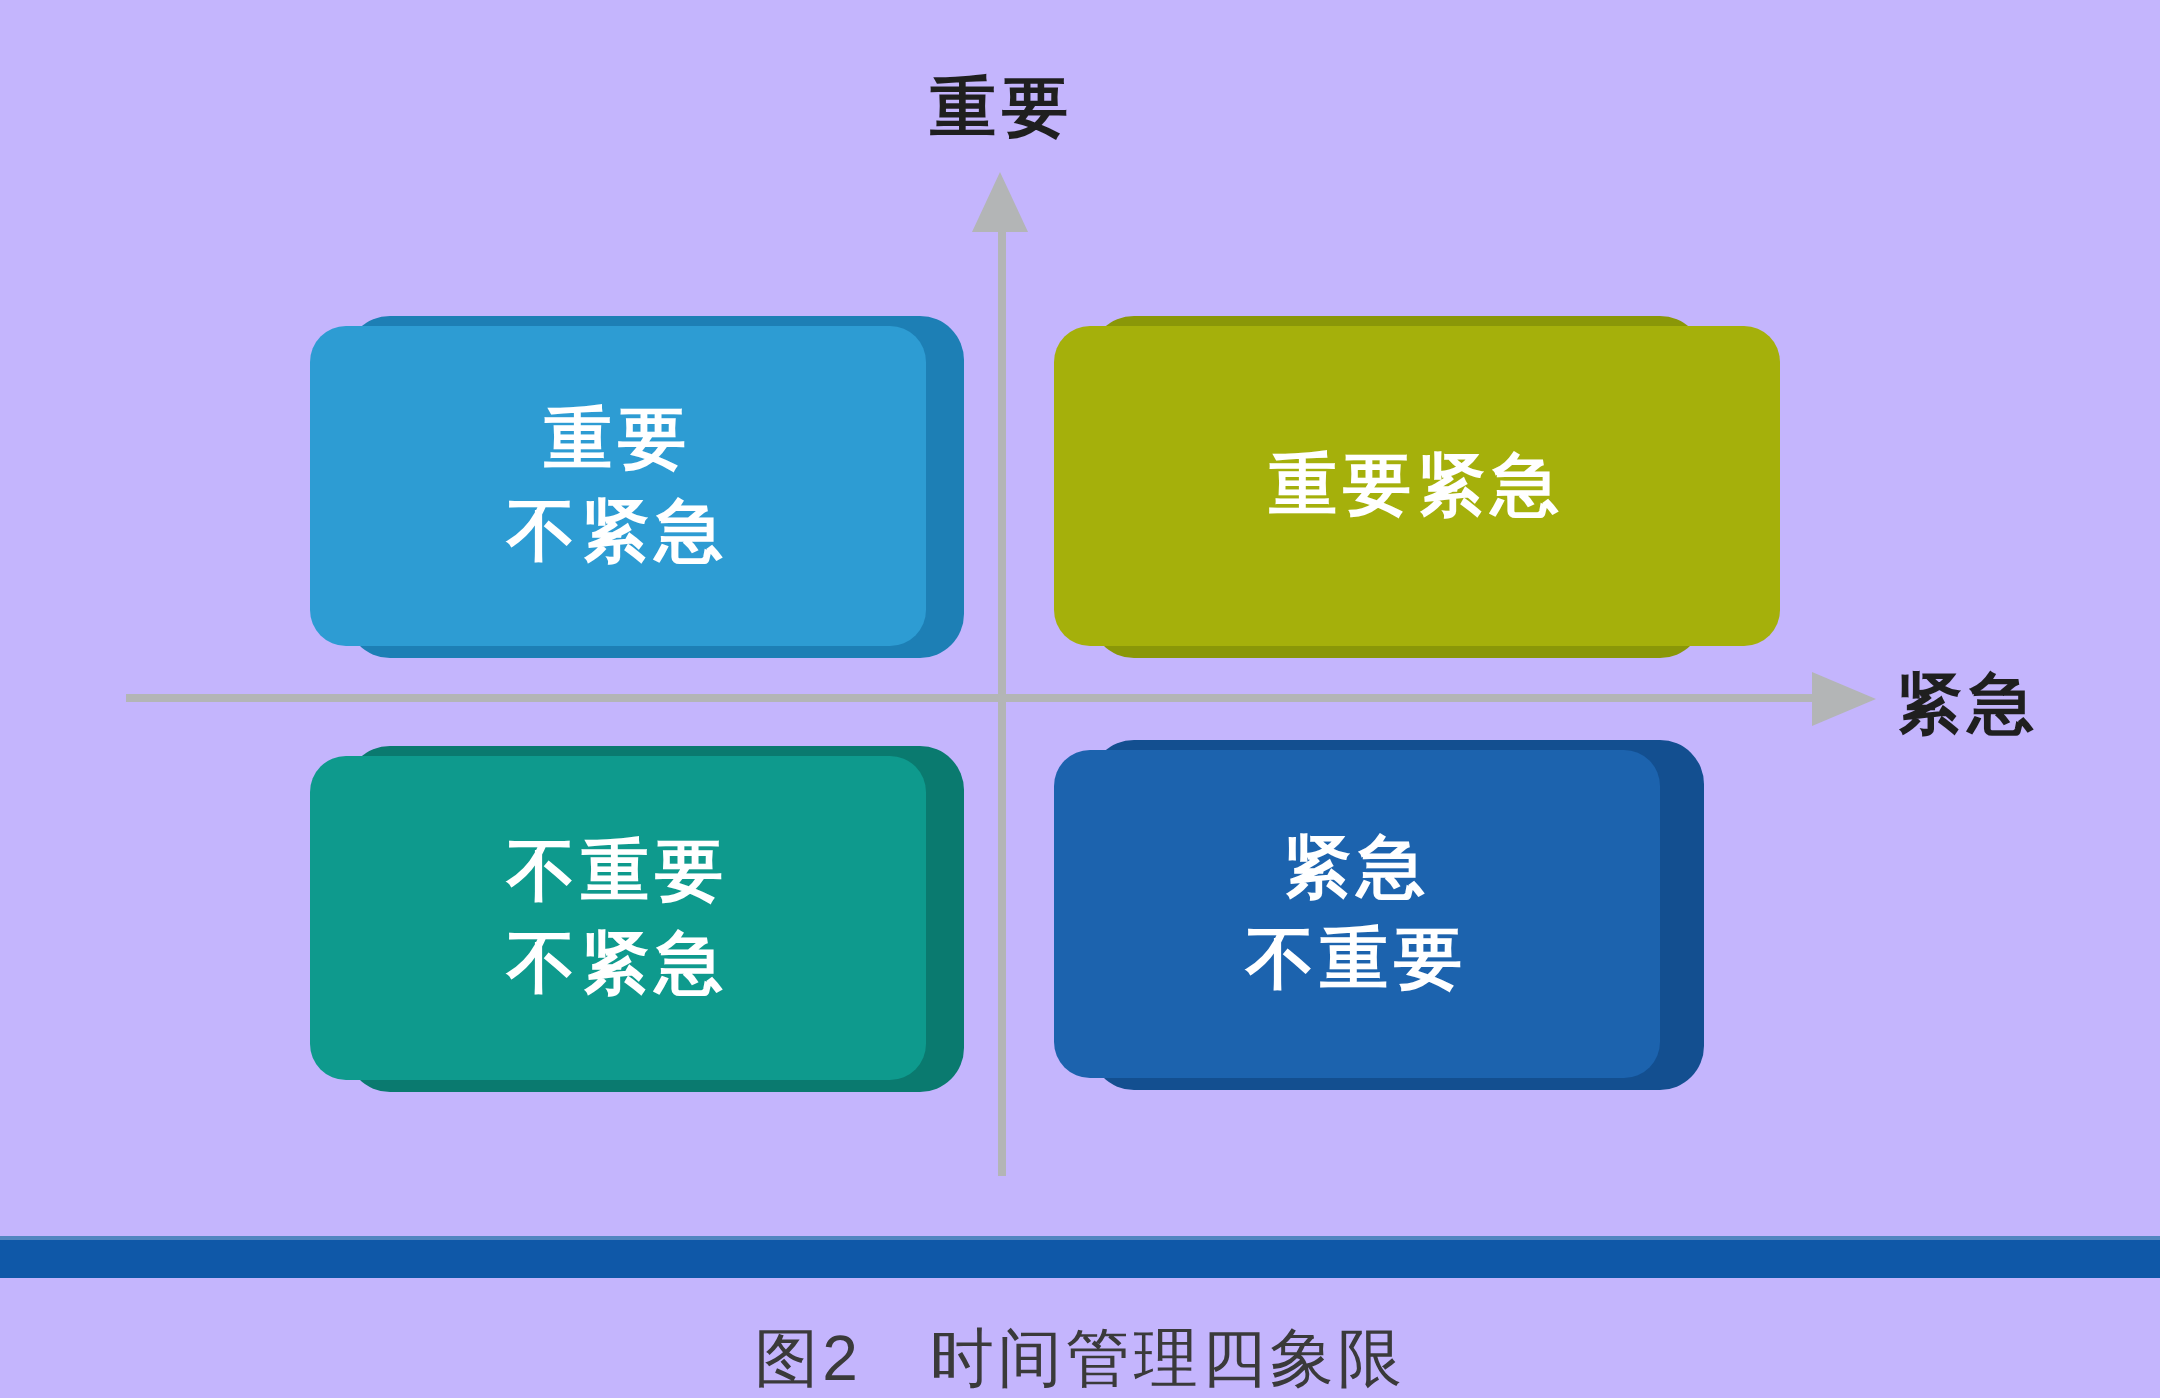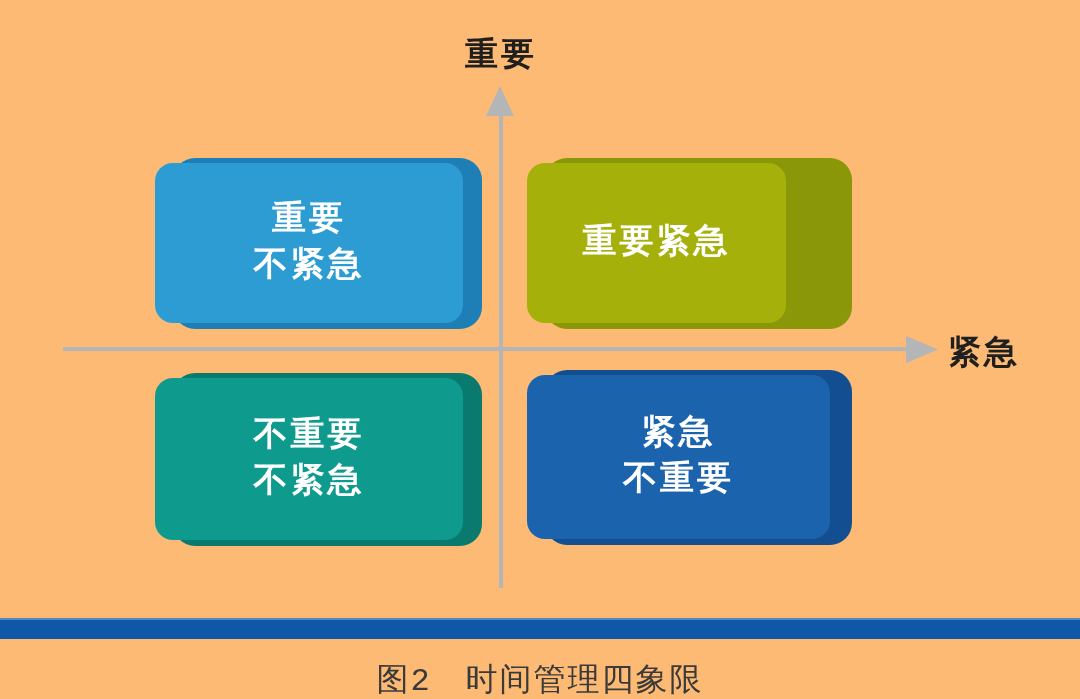--- a/index.html
+++ b/index.html
@@ -53,21 +53,21 @@
   .q-face {
     position: absolute;
     left: 0; top: 5px;
     border-radius: 18px;
     display: flex;
     flex-direction: column;
     align-items: center;
     justify-content: center;
   }
   .quad-tl .q-face { width: 308px; height: 160px; }
-  .quad-tr .q-face { width: 259px; height: 160px; }
+  .quad-tr .q-face { width: 363px; height: 160px; }
   .quad-bl .q-face { width: 308px; height: 162px; }
   .quad-br .q-face { width: 303px; height: 164px; }
   .q-line {
     font-size: 34px;
     font-weight: bold;
     line-height: 46px;
     letter-spacing: 3px;
     white-space: nowrap;
     text-align: center;
   }
@@ -85,21 +85,21 @@
     width: 100%;
     text-align: center;
     font-size: 32px;
     letter-spacing: 2px;
     white-space: nowrap;
   }
 </style>
 </head>
 <body>
 
-<div class="stage" style="background-color: #fdba74; font-family: Liberation Mono, monospace;">
+<div class="stage" style="background-color: #c4b5fd;">
 
   <div class="axis-label y-axis-label" style="color: rgb(31, 31, 31);">重要</div>
   <div class="arrow-up" style="background-color: rgb(179, 181, 182);"></div>
   <div class="axis-line v-line" style="background-color: rgb(179, 181, 182);"></div>
 
   <div class="axis-line h-line" style="background-color: rgb(179, 181, 182);"></div>
   <div class="arrow-right" style="background-color: rgb(179, 181, 182);"></div>
   <div class="axis-label x-axis-label" style="color: rgb(31, 31, 31);">紧急</div>
 
   <div class="quad quad-tl">

